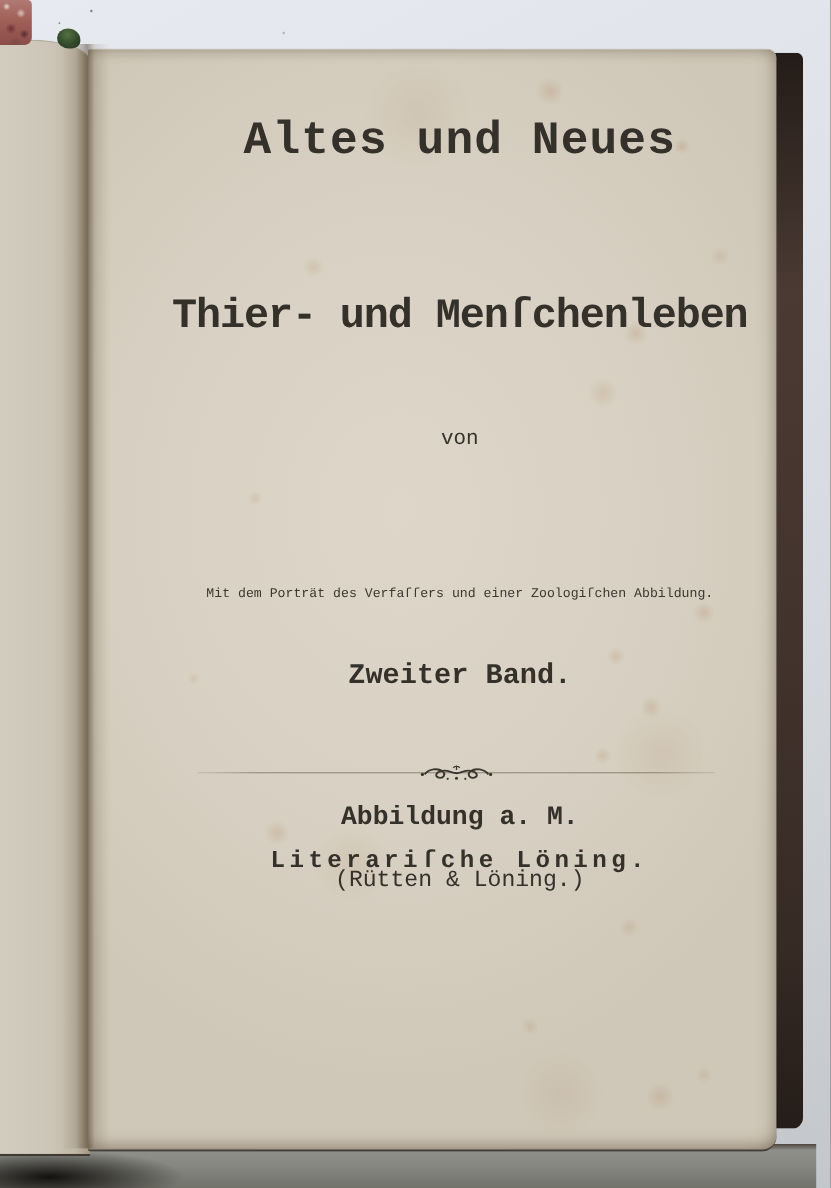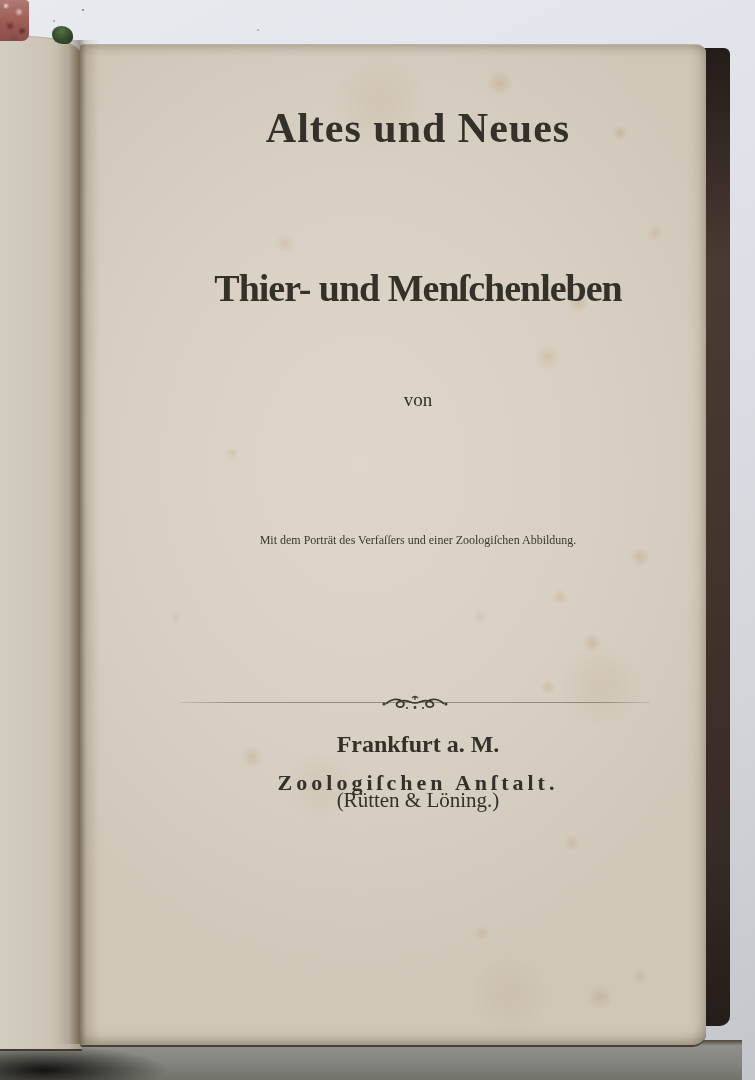--- a/index.html
+++ b/index.html
@@ -1,18 +1,18 @@
 <!DOCTYPE html>
 <html style="--paper: #d8d1c3; --ink: #34302a; --cover: #3f322b; --backdrop: #dde1e8;"><head>
 <meta charset="utf-8">
 <style>
   html,body{margin:0;padding:0;background:#888;}
   .screenshot{
     position:relative;width:755px;height:1080px;overflow:hidden;
-    font-family:Liberation Serif, serif;
+    font-family:Liberation Mono, monospace;
     color:var(--ink,#34302a);
   }
   
   .backdrop{
     position:absolute;inset:0;
     background:
       radial-gradient(circle 2px at 83px 10px, rgba(40,40,45,.8), transparent 80%),
       radial-gradient(circle 1.5px at 54px 21px, rgba(40,40,45,.7), transparent 80%),
       radial-gradient(circle 2px at 258px 30px, rgba(70,70,78,.5), transparent 80%),
       linear-gradient(155deg,#e7eaef 0%,#dfe3e9 35%,#d3d6db 70%,#c3c6ca 100%);
@@ -139,38 +139,39 @@
   <div class="left-page"></div>
 
   <div class="title-page">
     <div class="foxing"></div>
 
     <div class="textblock">
       <div class="t t-series">Altes und Neues</div>
       <div class="t t-main">Thier- und Menſchenleben</div>
       <div class="t t-von">von</div>
       <div class="t t-note">Mit dem Porträt des Verfaſſers und einer Zoologiſchen Abbildung.</div>
+      <div class="t t-volume">Zweiter Band.</div>
 
       <div class="divider">
         <div class="rule"></div>
         <svg width="78" height="18" viewBox="0 0 78 18">
           <path d="M10 10 C14 5 22 4 26 7 C30 10 27 14 23 13 C19 12 20 8 25 7
                    C31 5 34 9 39 9 C44 9 47 5 53 7 C58 8 59 12 55 13
                    C51 14 48 10 52 7 C56 4 64 5 68 10" stroke="#3a362e" fill="none" stroke-width="1.7"></path>
           <path d="M39 2 L39 6 M36 4 Q39 1 42 4" stroke="#3a362e" fill="none" stroke-width="1.2"></path>
           <circle cx="39" cy="13.5" r="1.4" fill="#3a362e"></circle>
           <circle cx="31" cy="14" r="1" fill="#3a362e"></circle>
           <circle cx="47" cy="14" r="1" fill="#3a362e"></circle>
           <circle cx="8" cy="10" r="1.5" fill="#3a362e"></circle>
           <circle cx="70" cy="10" r="1.5" fill="#3a362e"></circle>
         </svg>
       </div>
 
-      <div class="t t-place">Frankfurt a. M.</div>
-      <div class="t t-publisher">Zoologiſchen Anſtalt.</div>
+      <div class="t t-place">Abbildung a. M.</div>
+      <div class="t t-publisher">Literariſche Löning.</div>
       <div class="t t-pubnote">(Rütten &amp; Löning.)</div>
     </div>
   </div>
 
   <div class="gutter"></div>
   <div class="headband"></div>
   <div class="endband"></div>
 
 </div>
 

